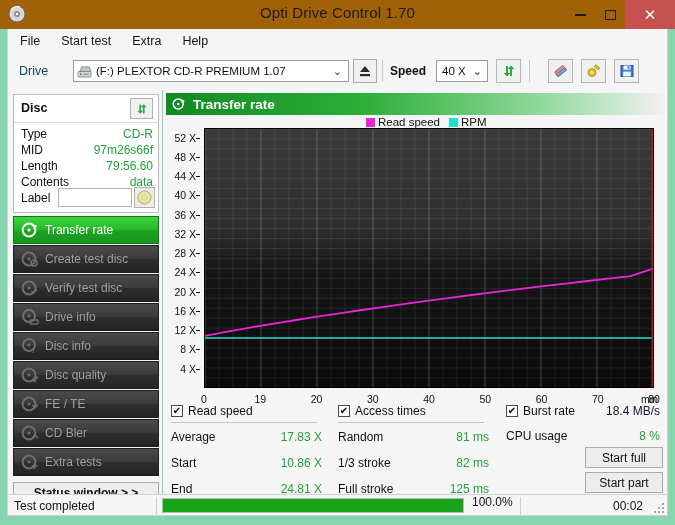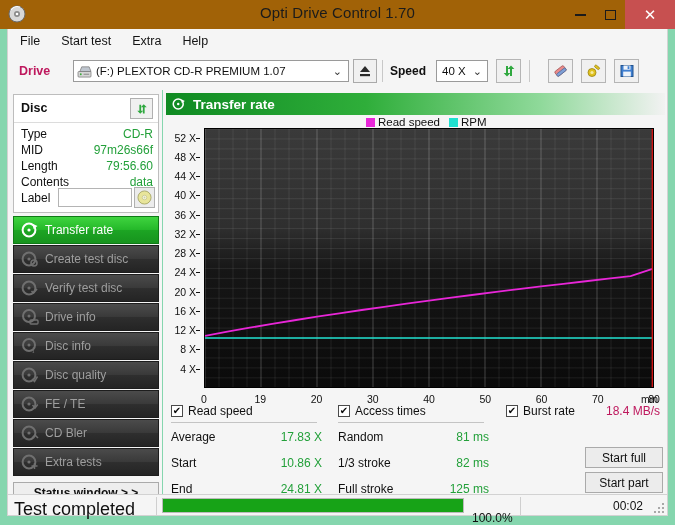--- a/index.html
+++ b/index.html
@@ -52,21 +52,21 @@
     font-size: 12.5px; color: #141414; padding: 2px 9px; margin-left: 3px; cursor: default;
   }
 
   
   #toolbar {
     position: absolute; left: 7px; top: 52px; width: 661px; height: 38px;
     background: #f5f5f5; border-left: 1px solid #d2d2d2; border-right: 1px solid #d2d2d2;
     box-sizing: border-box;
   }
   #lbl-drive {
-    position: absolute; left: 11px; top: 12px; font-size: 12.5px; font-weight: bold; color: #be185d;
+    position: absolute; left: 11px; top: 12px; font-size: 12.5px; font-weight: normal; color: #0c4a6e;
   }
   #drive-combo {
     position: absolute; left: 65px; top: 8px; width: 276px; height: 22px;
     background: #fff; border: 1px solid #9a9a9a; box-sizing: border-box;
     display: flex; align-items: center;
   }
   #drive-icon { width: 15px; height: 13px; margin-left: 3px; flex: none; }
   #drive-text {
     font-size: 11.5px; color: #101010; margin-left: 4px; white-space: nowrap; overflow: hidden;
   }
@@ -206,50 +206,50 @@
   #col-read { left: 5px; width: 155px; }
   #col-access { left: 172px; width: 155px; }
   #col-burst { left: 340px; width: 158px; }
   .stat-head { position: relative; height: 17px; display: flex; align-items: center; }
   .cbx {
     width: 12px; height: 12px; background: #fff; border: 1px solid #4a4a4a;
     box-sizing: border-box; display: flex; align-items: center; justify-content: center;
     font-size: 10px; color: #0a0a0a; line-height: 1; flex: none;
   }
   .stat-head-label { font-size: 12px; color: #101010; margin-left: 5px; }
-  .stat-head-val { position: absolute; right: 4px; font-size: 12px; color: #be185d; }
+  .stat-head-val { position: absolute; right: 4px; font-size: 12px; color: #0f172a; }
   .stat-rule { width: 146px; height: 1px; background: #c4c4c4; margin-top: 3px; }
   .stat-row { position: relative; height: 21px; }
   .stat-key { position: absolute; left: 0; top: 3px; font-size: 12px; color: #101010; }
   .stat-val { position: absolute; right: 4px; top: 3px; font-size: 12px; color: #23a03a; }
   .actbtn {
     position: absolute; right: 1px; width: 78px; height: 21px;
     background: #ececec; border: 1px solid #aaa; box-sizing: border-box;
     display: flex; align-items: center; justify-content: center;
     font-size: 12px; color: #101010;
   }
   #btn-start-full { top: 45px; }
   #btn-start-part { top: 70px; }
 
   
   #statusbar {
     position: absolute; left: 7px; top: 494px; width: 661px; height: 22px;
     background: #f5f5f5; border: 1px solid #d2d2d2; box-sizing: border-box;
   }
   #status-text {
-    position: absolute; left: 6px; top: 4px; font-size: 18px; color: #101010;
+    position: absolute; left: 6px; top: 4px; font-size: 12px; color: #101010;
   }
   #status-sep { position: absolute; left: 148px; top: 2px; width: 1px; height: 18px; background: #cfcfcf; }
   #progress-track {
     position: absolute; left: 154px; top: 3px; width: 302px; height: 15px;
     background: #fff; border: 1px solid #bbb; box-sizing: border-box;
   }
   #progress-fill { height: 100%; background: #17a317; }
   #progress-pct {
-    position: absolute; left: 464px; top: 16px; font-size: 12px; color: #101010; text-align: right;
+    position: absolute; left: 464px; top: 0; font-size: 12px; color: #101010; text-align: right;
   }
   #status-sep2 { position: absolute; left: 512px; top: 2px; width: 1px; height: 18px; background: #cfcfcf; }
   #elapsed { position: absolute; right: 24px; top: 4px; font-size: 12px; color: #101010; }
   #grip { position: absolute; right: 3px; bottom: 2px; width: 12px; height: 12px; }
   .gdot { position: absolute; width: 2px; height: 2px; background: #a8a8a8; }
 </style>
 </head>
 <body>
 
 <div id="app">
@@ -655,20 +655,24 @@
         </div>
       </div>
 
       <div class="stat-col" id="col-burst">
         <div class="stat-head">
           <span class="cbx">✔</span>
           <span class="stat-head-label">Burst rate</span>
           <span class="stat-head-val">18.4 MB/s</span>
         </div>
         <div class="stat-rule" style="width:0;height:0"></div>
+        <div class="stat-row" style="margin-top:7px">
+          <span class="stat-key">CPU usage</span>
+          <span class="stat-val">8 %</span>
+        </div>
         <div class="actbtn" id="btn-start-full">Start full</div>
         <div class="actbtn" id="btn-start-part">Start part</div>
       </div>
     </div>
   </div>
 
   <div id="statusbar">
     <span id="status-text">Test completed</span>
     <span id="status-sep"></span>
     <div id="progress-track">

